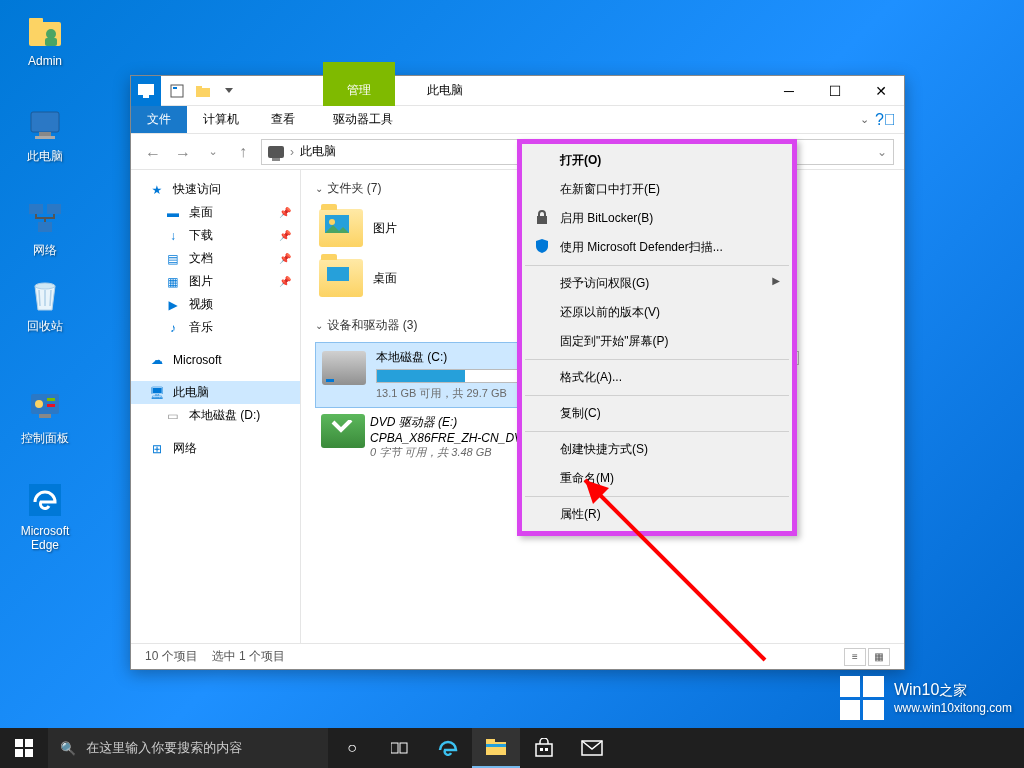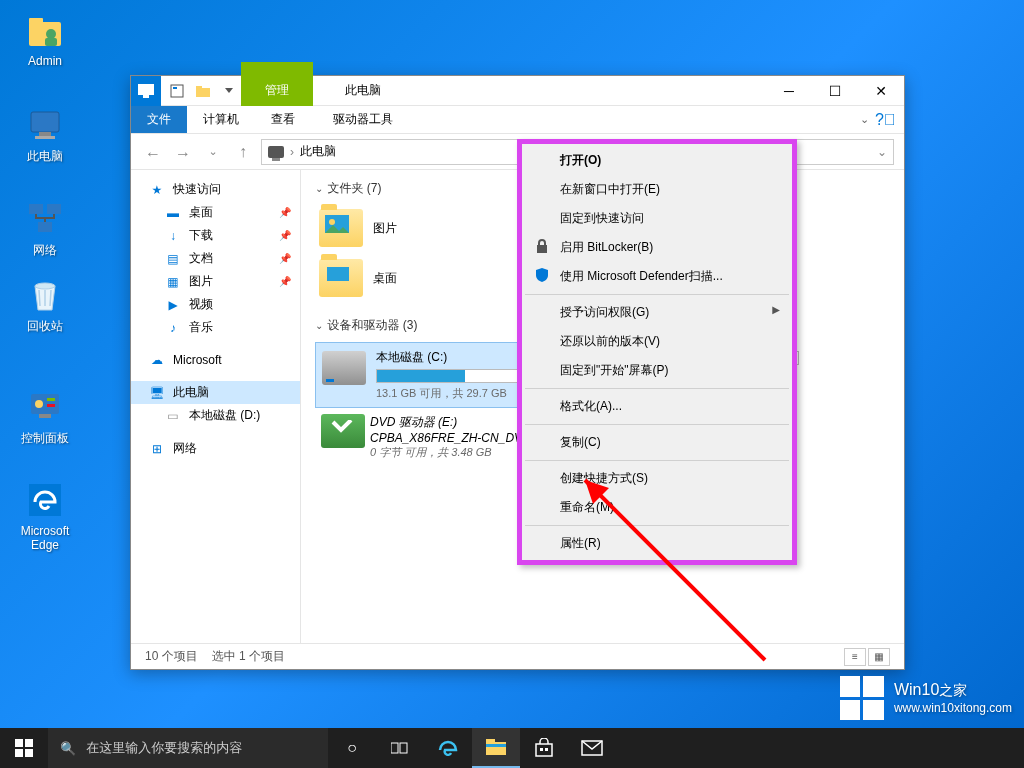--- a/index.html
+++ b/index.html
@@ -12,21 +12,21 @@
 .desktop-icon .label { text-shadow: 1px 1px 2px rgba(0,0,0,0.5); }
 
 
 .explorer { position: absolute; left: 130px; top: 75px; width: 775px; height: 595px; background: white; border: 1px solid #888; box-shadow: 0 4px 16px rgba(0,0,0,0.3); display: flex; flex-direction: column; }
 
 
 .title-bar { height: 30px; display: flex; align-items: center; background: white; border-bottom: 1px solid #e5e5e5; }
 .title-bar .qat { display: flex; align-items: center; gap: 2px; padding-left: 4px; }
 .title-bar .qat-item { width: 24px; height: 24px; display: flex; align-items: center; justify-content: center; }
 .title-icon-box { width: 30px; height: 30px; background: #0078d7; display: flex; align-items: center; justify-content: center; }
-.title-bar .manage-tab { background: #7fba00; color: white; padding: 20px 24px; font-size: 12px; }
+.title-bar .manage-tab { background: #7fba00; color: white; padding: 20px 24px; font-size: 12px; margin-left: 82px; }
 .title-bar .title-text { font-size: 12px; margin-left: 32px; color: #000; }
 .title-bar .win-controls { margin-left: auto; display: flex; }
 .title-bar .win-controls div { width: 46px; height: 30px; display: flex; align-items: center; justify-content: center; font-size: 14px; cursor: pointer; }
 
 
 .ribbon { height: 28px; display: flex; align-items: center; background: white; border-bottom: 1px solid #e5e5e5; padding-right: 8px; }
 .ribbon .tab { padding: 5px 16px; font-size: 12px; cursor: pointer; }
 .ribbon .tab.file { background: #1979ca; color: #ffffff; }
 .ribbon .tab.drive-tools { margin-left: 6px; }
 .ribbon .spacer { flex: 1; }
@@ -370,21 +370,20 @@
     <div class="view-toggles">
       <div>≡</div>
       <div>▦</div>
     </div>
   </div>
 </div>
 
 <div class="context-menu">
   <div class="item"><b>打开(O)</b></div>
   <div class="item">在新窗口中打开(E)</div>
-  <div class="item">固定到快速访问</div>
   <div class="item"><span class="icn"><svg width="16" height="16">
           <rect x="3" y="7" width="10" height="8" fill="#555"></rect>
           <path d="M5 7 v-2 a3 3 0 0 1 6 0 v2" fill="none" stroke="#555" stroke-width="2"></path>
         </svg></span><span>启用 BitLocker(B)</span></div>
   <div class="item"><span class="icn"><svg width="16" height="16">
           <path d="M8 1 l6 2 v5 c0 4 -3 6 -6 7 c-3 -1 -6 -3 -6 -7 v-5 z" fill="#0078d7"></path>
         </svg></span><span>使用 Microsoft Defender扫描...</span></div>
   <div class="sep"></div>
   <div class="item"><span>授予访问权限(G)</span><span class="arrow">▶</span></div>
   <div class="item">还原以前的版本(V)</div>

